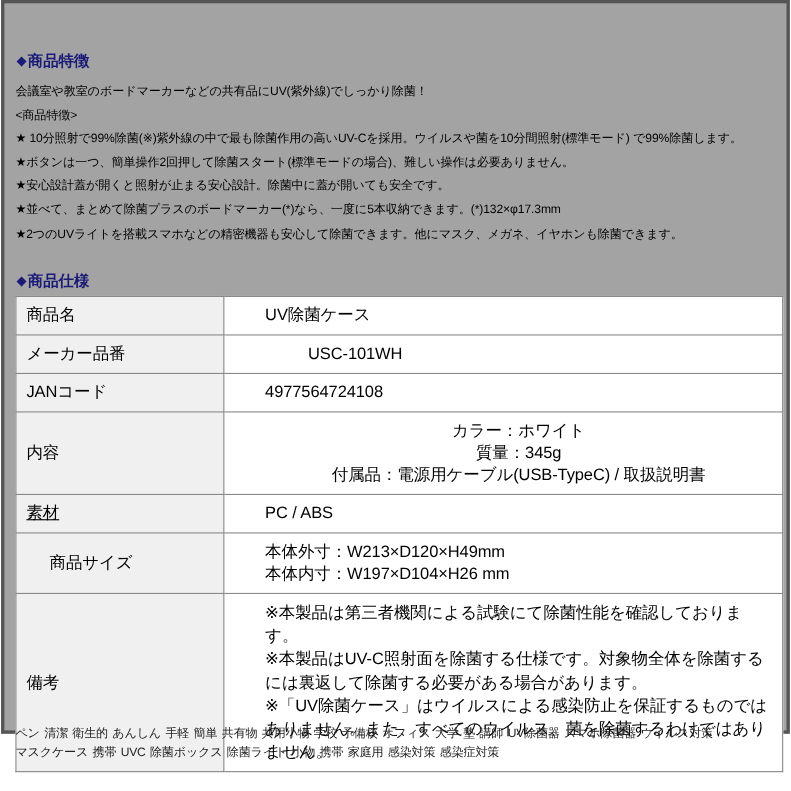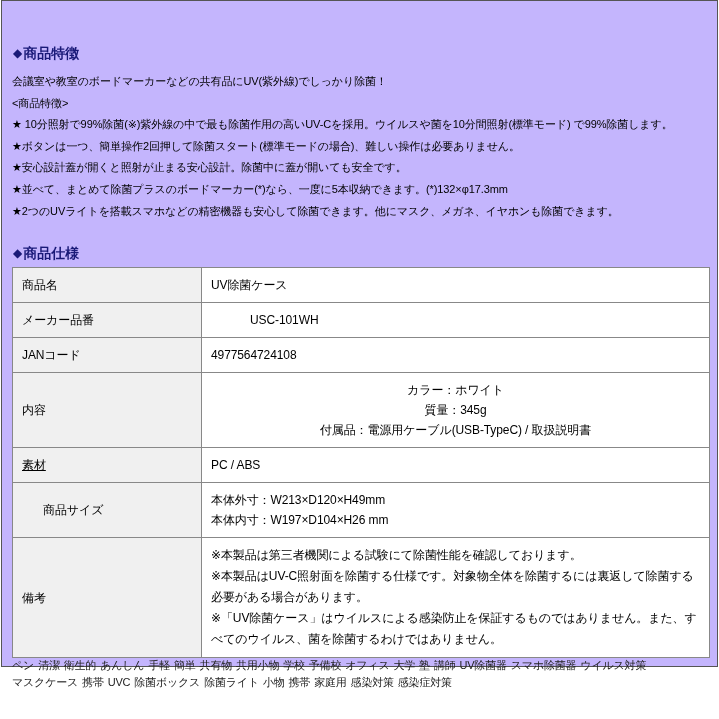--- a/index.html
+++ b/index.html
@@ -12,23 +12,23 @@
     height: 719px;
     font-family: "Liberation Sans", "DejaVu Sans", sans-serif;
     color: #000000;
     overflow: hidden;
   }
   #page {
     position: relative;
     width: 717px;
     height: 667px;
     margin: 0 auto;
-    border: 1px solid #14532d;
+    border: 3px solid #14532d;
     box-sizing: border-box;
-    background: #c4b5fd;
+    background: #a3a3a3;
   }
 
   
   .section-heading {
     color: #1a1a78;
     font-size: 14px;
     font-weight: bold;
     line-height: 1;
     margin: 0;
     padding: 0;
@@ -62,40 +62,40 @@
   #spec-table-wrap {
     position: absolute;
     left: 10px;
     top: 266px;
     width: 698px;
   }
   table.spec {
     border-collapse: collapse;
     width: 100%;
     table-layout: fixed;
-    font-size: 12px;
+    font-size: 15px;
     background: #ffffff;
   }
   table.spec td {
     border: 1px solid #888888;
     padding: 7px 9px;
     vertical-align: middle;
     line-height: 20px;
     letter-spacing: -0.1px;
   }
   table.spec td.label {
     width: 170px;
     background: #f0f0f0;
     color: #000000;
   }
   table.spec td.value {
     background: #ffffff;
     color: #000000;
   }
-  table.spec td.value .line { display: block; }
+  table.spec td.value .line { display: block; margin-left: 28px; }
   table.spec td.value.wrapnote { line-height: 21px; }
 
   
   #keywords {
     position: absolute;
     left: 10px;
     top: 656px;
     width: 698px;
     font-size: 11px;
     line-height: 16.5px;

